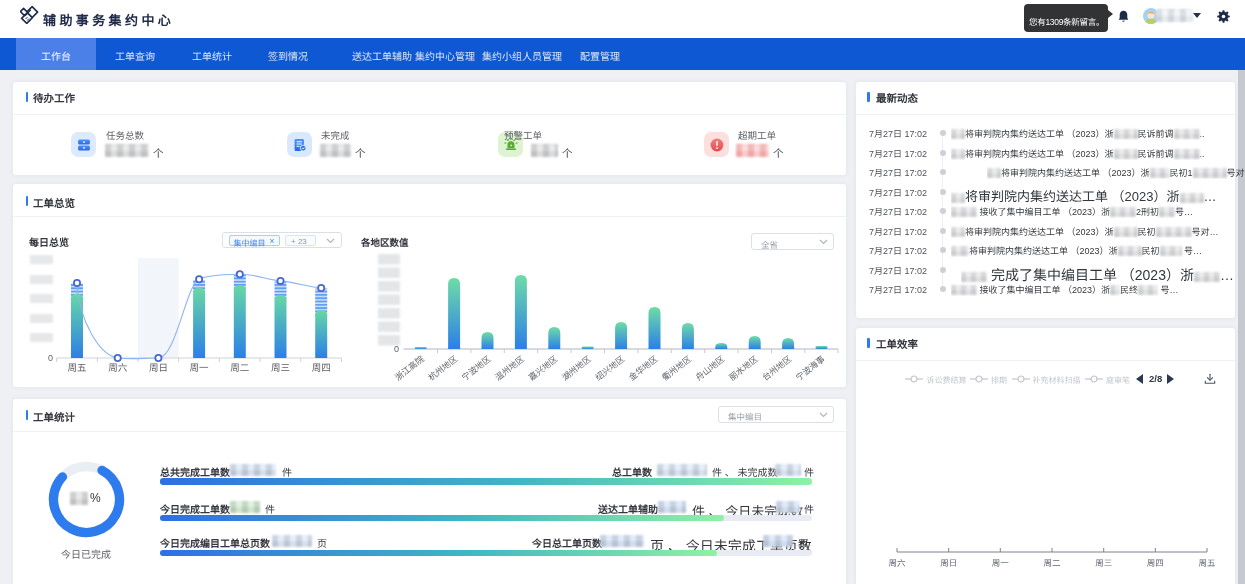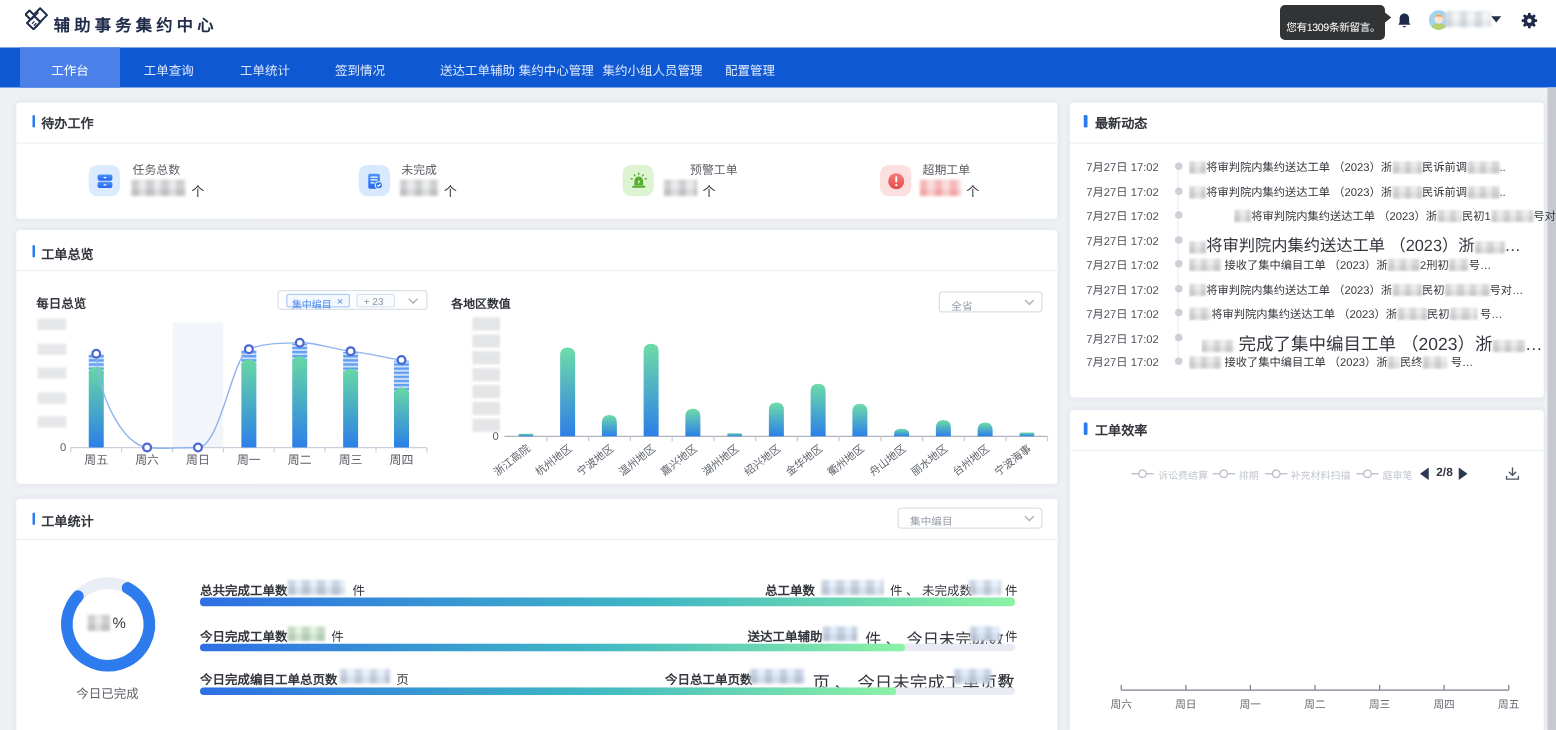--- a/index.html
+++ b/index.html
@@ -150,21 +150,21 @@
     <path d="M4.2 7.6 a3.3 3.6 0 0 1 6.6 0 l0 3 l-6.6 0 Z"></path>
     <rect x="2.6" y="10.8" width="9.8" height="1.5" rx="0.7"></rect>
     <rect x="7" y="1" width="1" height="2" rx="0.5"></rect>
     <rect x="7" y="1" width="1" height="2" rx="0.5" transform="rotate(38 7.5 7)"></rect>
     <rect x="7" y="1" width="1" height="2" rx="0.5" transform="rotate(-38 7.5 7)"></rect>
     <rect x="7" y="1" width="1" height="2" rx="0.5" transform="rotate(70 7.5 7.6)"></rect>
     <rect x="7" y="1" width="1" height="2" rx="0.5" transform="rotate(-70 7.5 7.6)"></rect>
   </g>
   <path d="M7.9 6 L6.7 8.2 L7.5 8.2 L7.1 9.9 L8.5 7.6 L7.7 7.6 Z" fill="#fff"></path>
 </svg>
-<div class="slabel" style="left:552px;top:128px;">预警工单</div>
+<div class="slabel" style="left:504px;top:128px;">预警工单</div>
 <div class="px" style="left:531px;top:144px;width:27px;height:13px;"></div>
 <div class="snum" style="left:562px;top:145px;">个</div>
 
 <div class="abs" style="left:704px;top:132px;width:25px;height:25px;border-radius:7px;background:#fcdfdf;"></div>
 <svg class="abs" style="left:708.5px;top:136.5px;" width="16" height="16" viewBox="0 0 15 15">
   <defs>
       <linearGradient id="ic4" x1="0" y1="0" x2="0" y2="1">
         <stop offset="0" stop-color="#f37c7c"></stop>
         <stop offset="1" stop-color="#e84a4a"></stop>
       </linearGradient>

